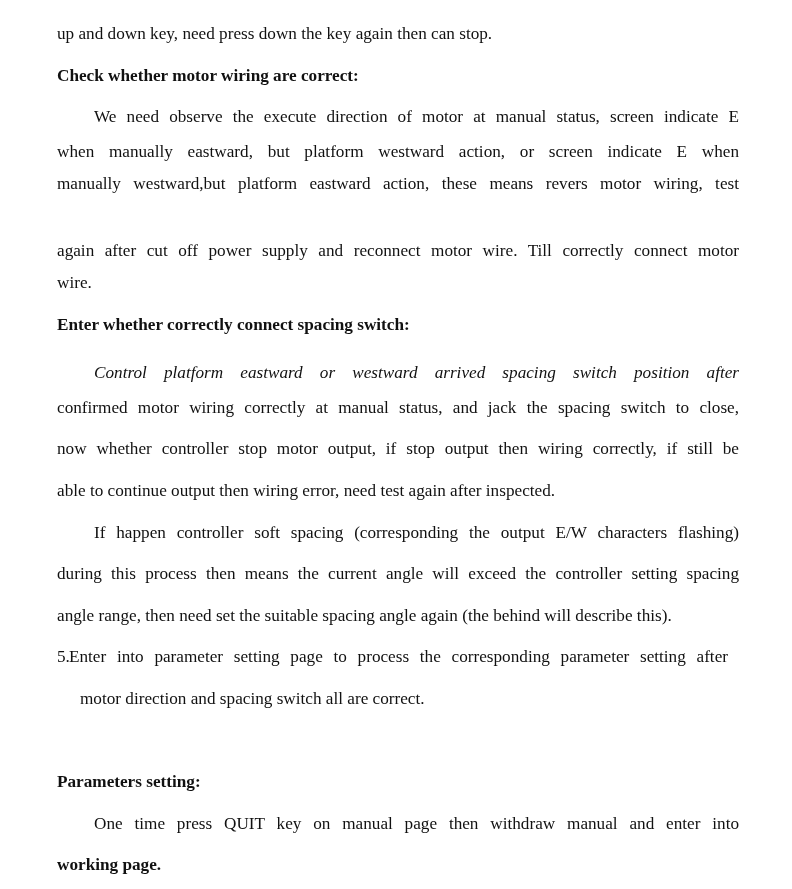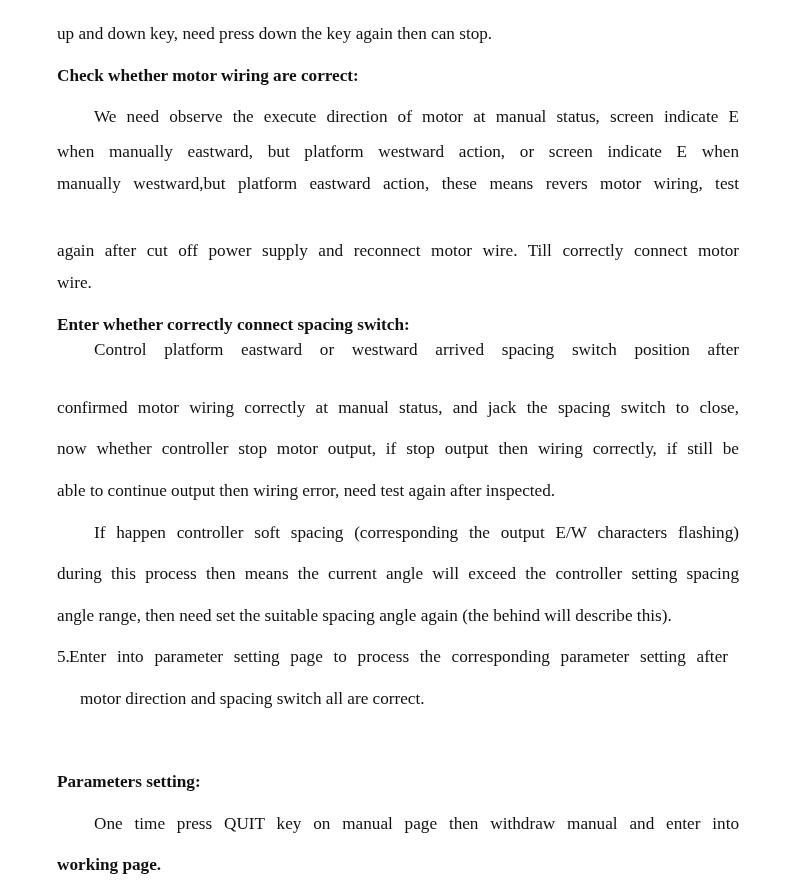--- a/index.html
+++ b/index.html
@@ -49,21 +49,21 @@
   <div class="line heading" style="top:66px;">Check whether motor wiring are correct:</div>
 
   <div class="line just indent" style="top:107px;">We need observe the execute direction of motor at manual status, screen indicate E</div>
   <div class="line just" style="top:142px;">when manually eastward, but platform westward action, or screen indicate E when</div>
   <div class="line just" style="top:174px;">manually westward,but platform eastward action, these means revers motor wiring, test</div>
   <div class="line just" style="top:231px;margin-top:10px;">again after cut off power supply and reconnect motor wire. Till correctly connect motor</div>
   <div class="line" style="top:273px;">wire.</div>
 
   <div class="line heading" style="top:315px;">Enter whether correctly connect spacing switch:</div>
 
-  <div class="line just indent" style="top:340px;">Control platform eastward or westward arrived spacing switch position after</div>
+  <div class="line just indent" style="top:363px;font-style:italic;">Control platform eastward or westward arrived spacing switch position after</div>
   <div class="line just" style="top:398px;">confirmed motor wiring correctly at manual status, and jack the spacing switch to close,</div>
   <div class="line just" style="top:439px;">now whether controller stop motor output, if stop output then wiring correctly, if still be</div>
   <div class="line" style="top:481px;">able to continue output then wiring error, need test again after inspected.</div>
 
   <div class="line just indent" style="top:523px;">If happen controller soft spacing (corresponding the output E/W characters flashing)</div>
   <div class="line just" style="top:564px;">during this process then means the current angle will exceed the controller setting spacing</div>
   <div class="line" style="top:606px;text-align:right;">angle range, then need set the suitable spacing angle again (the behind will describe this).</div>
 
   <div class="line" style="top:647px; width:682px;">
     <span class="list-num">5.</span>

